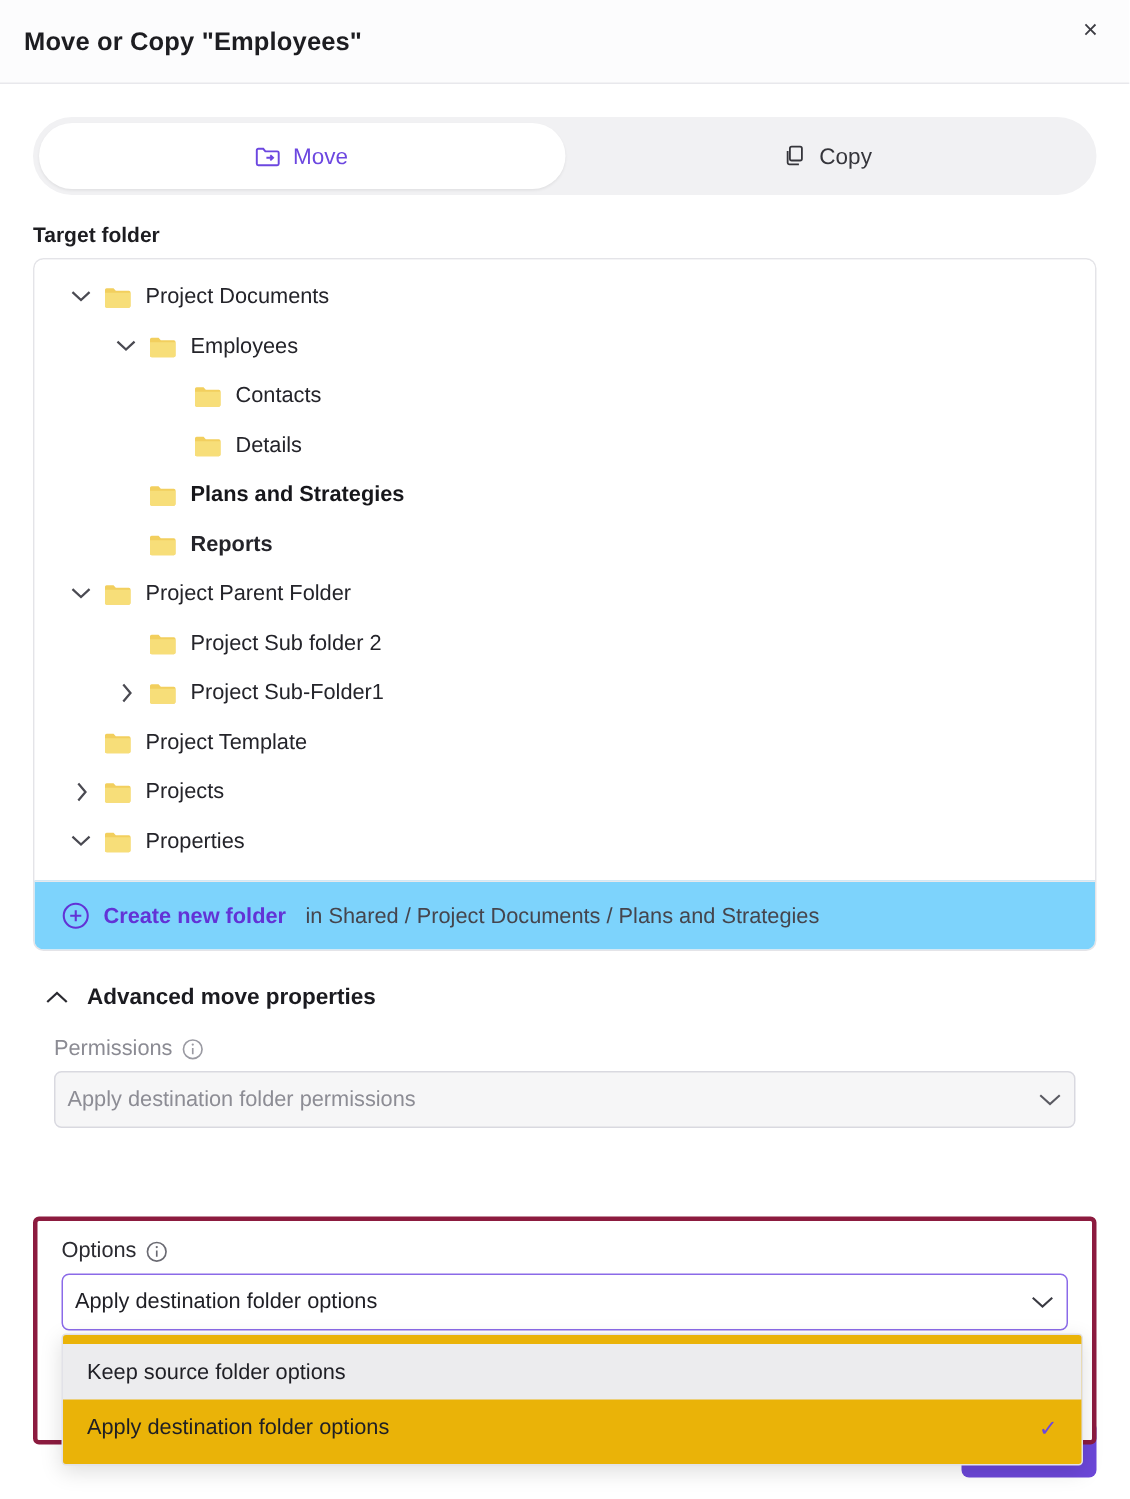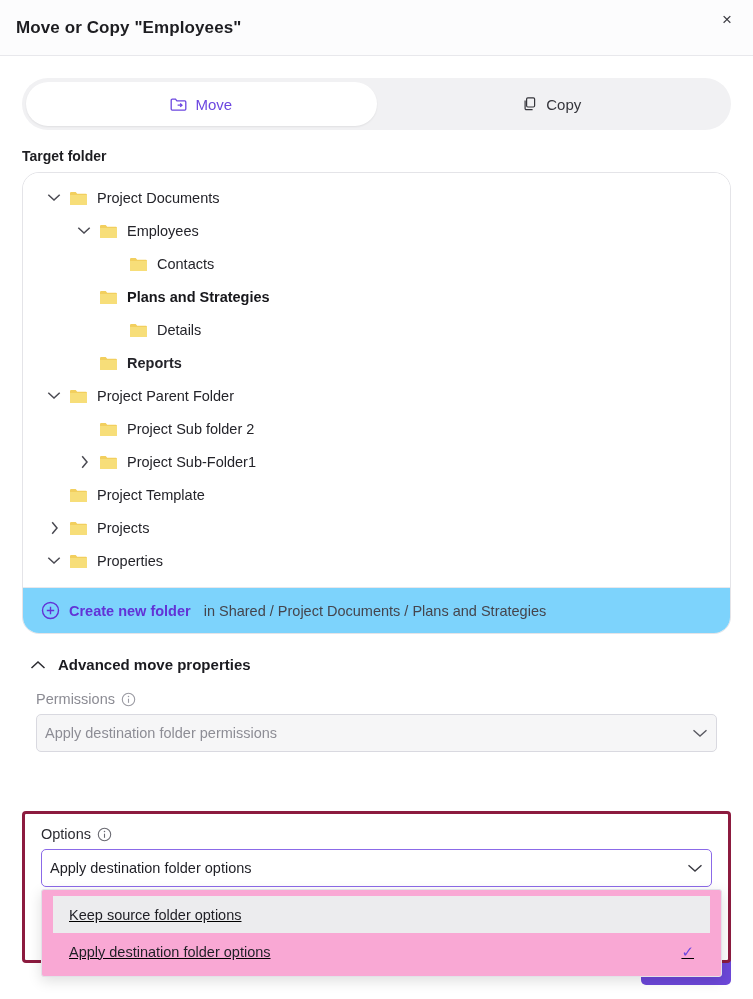--- a/index.html
+++ b/index.html
@@ -36,21 +36,21 @@
   }
   .switch-opt.active { background: #fff; color: #6c47e0; box-shadow: 0 1px 2px rgba(0,0,0,.07); }
   .switch-opt svg { display: block; }
 
   
   .section-label {
     font-size: 14px; font-weight: bold; color: #1d1d21;
     padding: 18px 22px 8px 22px;
   }
   .tree-box {
-    margin: 0 22px; border: 1px solid #e4e4e8; border-radius: 17px; overflow: hidden;
+    margin: 0 22px; border: 1px solid #e4e4e8; border-radius: 7px; overflow: hidden;
   }
   .tree { padding: 8px 0 10px 0; background: #fff; }
   .tree-row {
     display: flex; align-items: center; height: 33px; font-size: 14.5px;
     color: #24242a; cursor: pointer; padding-right: 10px;
   }
   .chev {
     width: 26px; min-width: 26px; display: flex; align-items: center; justify-content: center;
     color: #4a4a52;
   }
@@ -97,23 +97,23 @@
 
   
   .options-block {
     position: absolute; left: 22px; top: 811px; width: 709px; height: 152px;
     border: 3px solid #8c1b3f; border-radius: 4px; background: #fff; z-index: 5;
   }
   .options-inner { padding: 12px 0 0 0; }
 
   .dropdown-list {
     position: absolute; left: 16px; top: 75px; width: 681px;
-    background: #f9a8d4; border: 1px solid #e2e2e8;
+    background: #eab308; border: 1px solid #e2e2e8;
     box-shadow: 0 4px 14px rgba(0,0,0,.13); border-radius: 3px;
-    z-index: 9; padding: 6px 11px; text-decoration: underline;
+    z-index: 9; padding: 6px 0;
   }
   .dd-item {
     height: 37px; display: flex; align-items: center; justify-content: space-between;
     padding: 0 16px; font-size: 14.5px; color: #1f1f25; cursor: pointer;
   }
   .dd-item.hover { background: #ececee; }
   .dd-check { color: #6c47e0; font-size: 15px; }
 
   
   .footer {
@@ -197,39 +197,39 @@
         <div class="tree-row" style="padding-left: 78px;">
           <span class="chev empty"></span>
           <span class="folder-ico">
             <svg width="19" height="16" viewBox="0 0 19 16">
               <path d="M1 3.2a1.1 1.1 0 0 1 1.1-1.1h4.6l1.5 1.7h8.7a1.1 1.1 0 0 1 1.1 1.1v9.1a1.1 1.1 0 0 1-1.1 1.1H2.1A1.1 1.1 0 0 1 1 14V3.2z" fill="#f2cf5e"></path>
               <path d="M1 5.1h17v8.9a1.1 1.1 0 0 1-1.1 1.1H2.1A1.1 1.1 0 0 1 1 14V5.1z" fill="#f7de79"></path>
             </svg>
           </span>
           <span class="tree-label">Contacts</span>
         </div>
+        <div class="tree-row" style="padding-left: 78px;">
+          <span class="chev empty"></span>
+          <span class="folder-ico">
+            <svg width="19" height="16" viewBox="0 0 19 16">
+              <path d="M1 3.2a1.1 1.1 0 0 1 1.1-1.1h4.6l1.5 1.7h8.7a1.1 1.1 0 0 1 1.1 1.1v9.1a1.1 1.1 0 0 1-1.1 1.1H2.1A1.1 1.1 0 0 1 1 14V3.2z" fill="#f2cf5e"></path>
+              <path d="M1 5.1h17v8.9a1.1 1.1 0 0 1-1.1 1.1H2.1A1.1 1.1 0 0 1 1 14V5.1z" fill="#f7de79"></path>
+            </svg>
+          </span>
+          <span class="tree-label">Details</span>
+        </div>
         <div class="tree-row selected" style="padding-left: 48px;">
           <span class="chev empty"></span>
           <span class="folder-ico">
             <svg width="19" height="16" viewBox="0 0 19 16">
               <path d="M1 3.2a1.1 1.1 0 0 1 1.1-1.1h4.6l1.5 1.7h8.7a1.1 1.1 0 0 1 1.1 1.1v9.1a1.1 1.1 0 0 1-1.1 1.1H2.1A1.1 1.1 0 0 1 1 14V3.2z" fill="#f2cf5e"></path>
               <path d="M1 5.1h17v8.9a1.1 1.1 0 0 1-1.1 1.1H2.1A1.1 1.1 0 0 1 1 14V5.1z" fill="#f7de79"></path>
             </svg>
           </span>
           <span class="tree-label">Plans and Strategies</span>
-        </div>
-        <div class="tree-row" style="padding-left: 78px;">
-          <span class="chev empty"></span>
-          <span class="folder-ico">
-            <svg width="19" height="16" viewBox="0 0 19 16">
-              <path d="M1 3.2a1.1 1.1 0 0 1 1.1-1.1h4.6l1.5 1.7h8.7a1.1 1.1 0 0 1 1.1 1.1v9.1a1.1 1.1 0 0 1-1.1 1.1H2.1A1.1 1.1 0 0 1 1 14V3.2z" fill="#f2cf5e"></path>
-              <path d="M1 5.1h17v8.9a1.1 1.1 0 0 1-1.1 1.1H2.1A1.1 1.1 0 0 1 1 14V5.1z" fill="#f7de79"></path>
-            </svg>
-          </span>
-          <span class="tree-label">Details</span>
         </div>
         <div class="tree-row" style="padding-left: 48px; font-weight: bold;">
           <span class="chev empty"></span>
           <span class="folder-ico">
             <svg width="19" height="16" viewBox="0 0 19 16">
               <path d="M1 3.2a1.1 1.1 0 0 1 1.1-1.1h4.6l1.5 1.7h8.7a1.1 1.1 0 0 1 1.1 1.1v9.1a1.1 1.1 0 0 1-1.1 1.1H2.1A1.1 1.1 0 0 1 1 14V3.2z" fill="#f2cf5e"></path>
               <path d="M1 5.1h17v8.9a1.1 1.1 0 0 1-1.1 1.1H2.1A1.1 1.1 0 0 1 1 14V5.1z" fill="#f7de79"></path>
             </svg>
           </span>
           <span class="tree-label">Reports</span>

